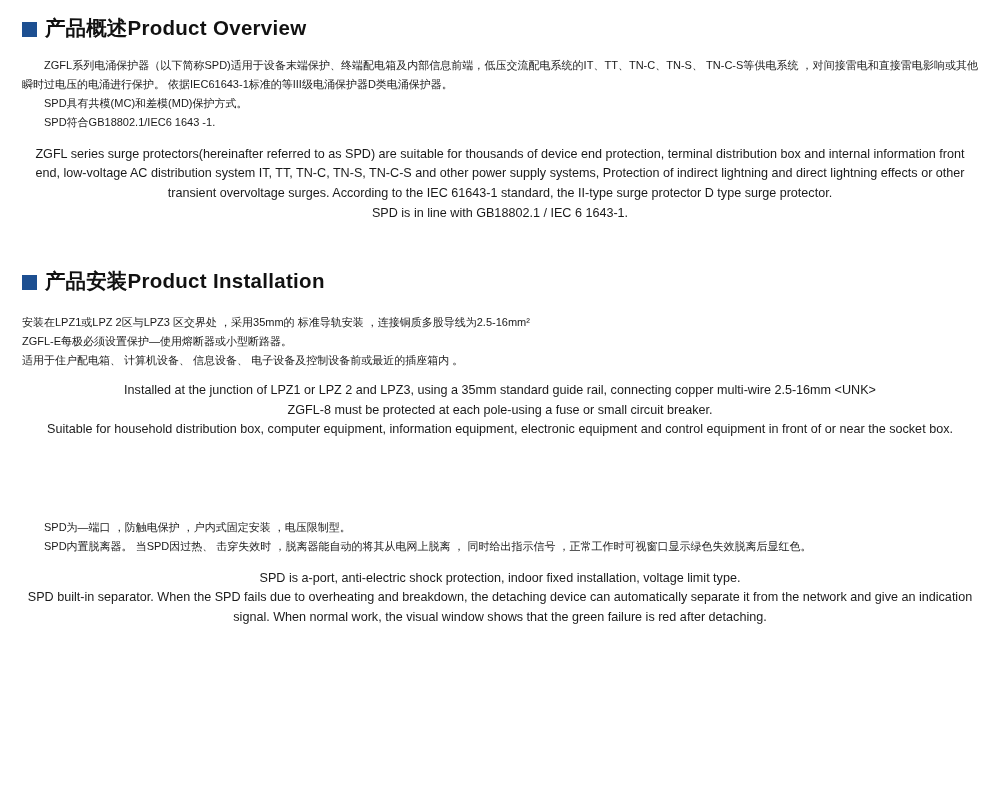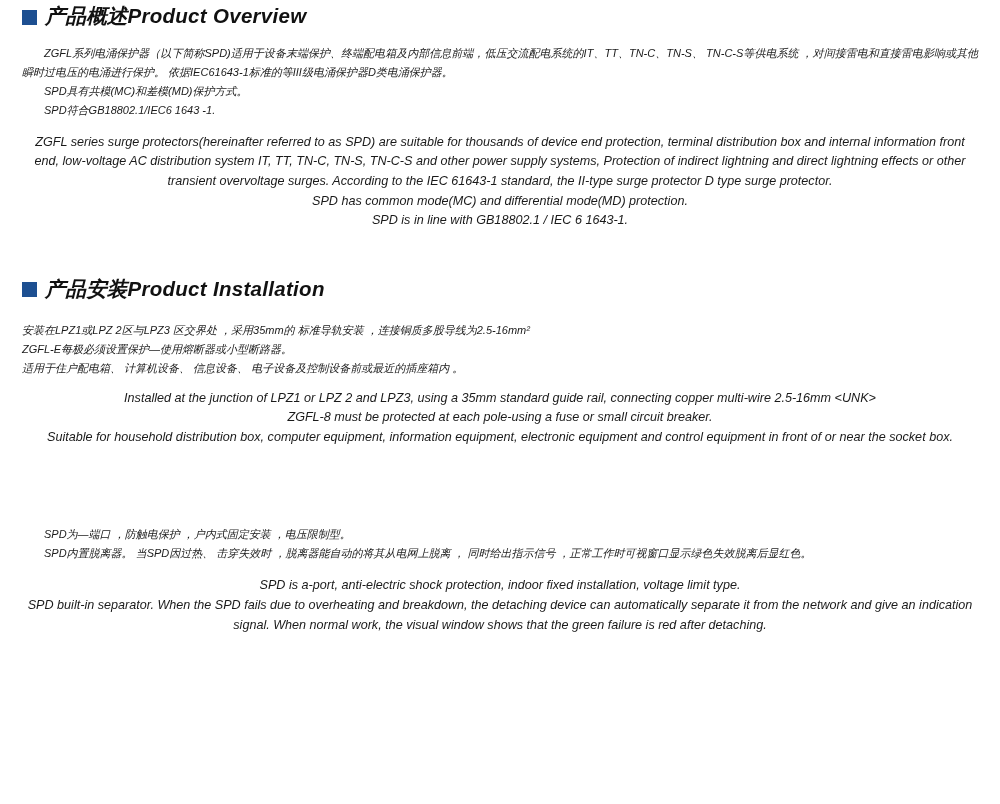--- a/index.html
+++ b/index.html
@@ -12,22 +12,21 @@
     background: #ffffff;
     font-family: "Liberation Sans", sans-serif;
     color: #231f20;
     overflow: hidden;
   }
   .page {
     position: relative;
     width: 1000px;
     height: 628px;
     box-sizing: border-box;
-    padding: 0 22px;
-    font-style: italic;
+    padding: 12px 22px;
   }
   
   .section {
     position: relative;
   }
   .sec-head {
     display: flex;
     align-items: center;
     gap: 8px;
   }
@@ -94,21 +93,20 @@
     </div>
 
     <div id="overview-cn">
       <div class="cn indent">ZGFL系列电涌保护器（以下简称SPD)适用于设备末端保护、终端配电箱及内部信息前端，低压交流配电系统的IT、TT、TN-C、TN-S、 TN-C-S等供电系统 ，对间接雷电和直接雷电影响或其他瞬时过电压的电涌进行保护。 依据IEC61643-1标准的等III级电涌保护器D类电涌保护器。</div>
       <div class="cn indent">SPD具有共模(MC)和差模(MD)保护方式。</div>
       <div class="cn indent">SPD符合GB18802.1/IEC6 1643 -1.</div>
     </div>
 
     <div class="en-block" id="overview-en">
       <p>ZGFL series surge protectors(hereinafter referred to as SPD) are suitable for thousands of device end protection, terminal distribution box and internal information front end, low-voltage AC distribution system IT, TT, TN-C, TN-S, TN-C-S and other power supply systems, Protection of indirect lightning and direct lightning effects or other transient overvoltage surges. According to the IEC 61643-1 standard, the II-type surge protector D type surge protector.</p>
-      <p>SPD has common mode(MC) and differential mode(MD) protection.</p>
       <p>SPD is in line with GB18802.1 / IEC 6 1643-1.</p>
     </div>
   </div>
 
   <div class="section" id="section-installation">
     <div class="sec-head">
       <span class="sec-marker" style="background: rgb(29, 79, 145);"></span>
       <span class="sec-title"><span>产品安装</span><span class="en">Product Installation</span></span>
     </div>
 

